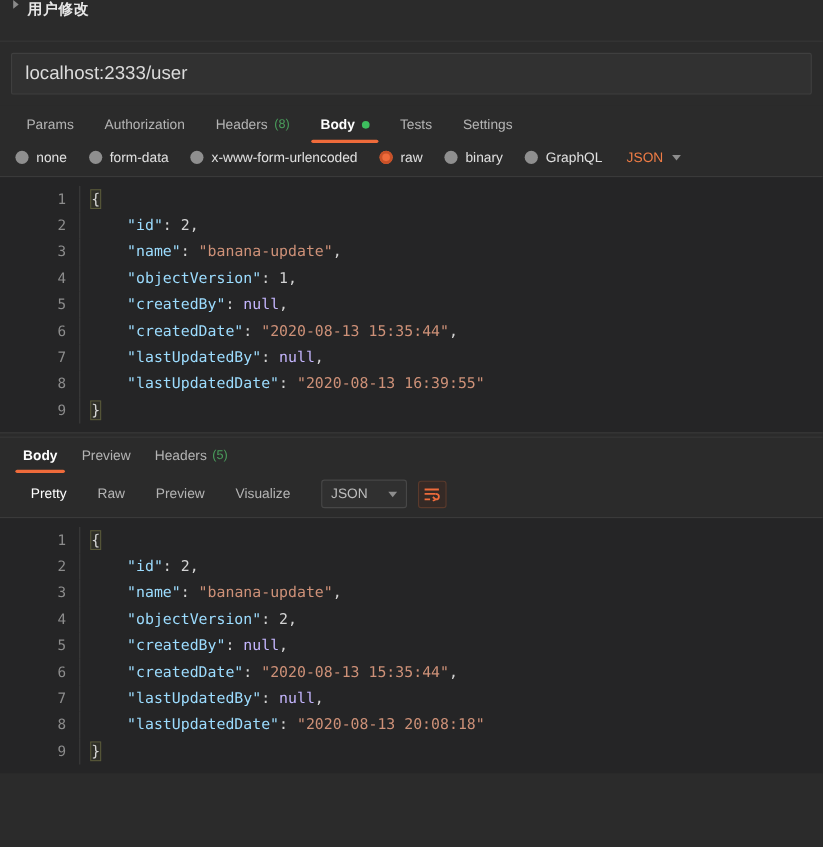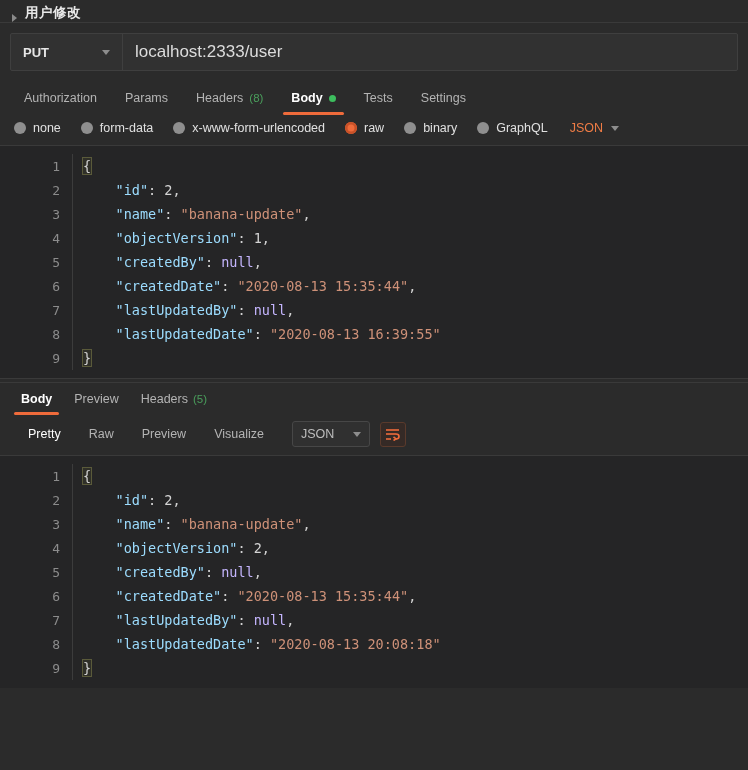--- a/index.html
+++ b/index.html
@@ -5,23 +5,23 @@
   * { box-sizing: border-box; margin: 0; padding: 0; }
   html, body {
     width: 748px; height: 770px;
     background: #2b2b2b;
     font-family: "Liberation Sans", sans-serif;
     overflow: hidden;
   }
 
   
   .titlebar {
-    height: 23px;
+    height: 38px;
     background: #2b2b2b;
-    display: flex; align-items: flex-end;
+    display: flex; align-items: flex-start;
     padding-left: 12px;
     border-bottom: 1px solid #3a3a3a;
   }
   .caret-right {
     width: 0; height: 0;
     border-left: 5px solid #8a8a8a;
     border-top: 4px solid transparent;
     border-bottom: 4px solid transparent;
     margin-right: 8px;
   }
@@ -183,34 +183,30 @@
 </head>
 <body>
 
 <div class="titlebar">
   <span class="caret-right"></span>
   <span class="tab-title">用户修改</span>
 </div>
 
 <div class="urlbar-wrap">
   <div class="urlbar">
-    <div class="method-box">
-      <span class="method-label">PUT</span>
-      <span class="chev"></span>
-    </div>
     <div class="url-text">localhost:2333/user</div>
   </div>
 </div>
 
 <div class="req-tabs">
   <div class="rtab">
+    <span>Params</span>
+  </div>
+  <div class="rtab">
     <span>Authorization</span>
-  </div>
-  <div class="rtab">
-    <span>Params</span>
   </div>
   <div class="rtab">
     <span>Headers</span>
     <span class="count-badge">(8)</span>
   </div>
   <div class="rtab active">
     <span>Body</span>
     <span class="green-dot"></span>
   </div>
   <div class="rtab">

